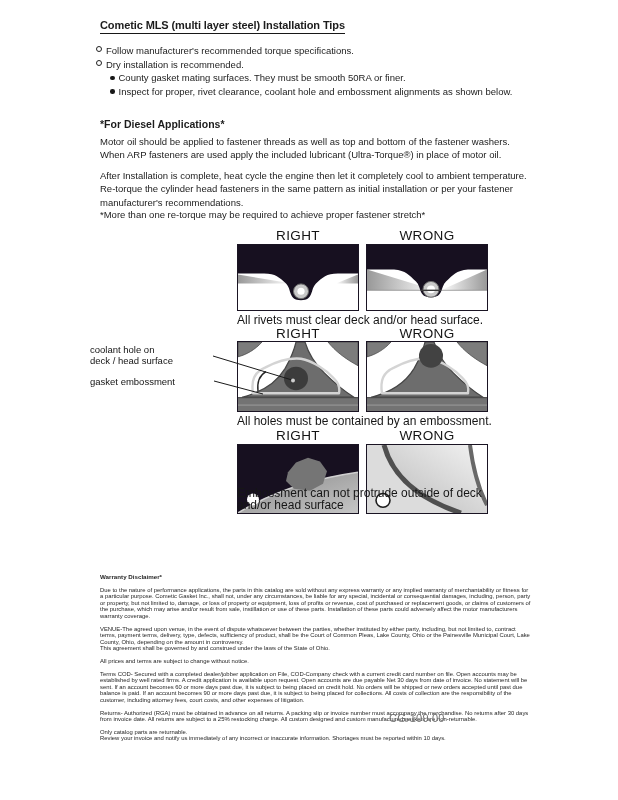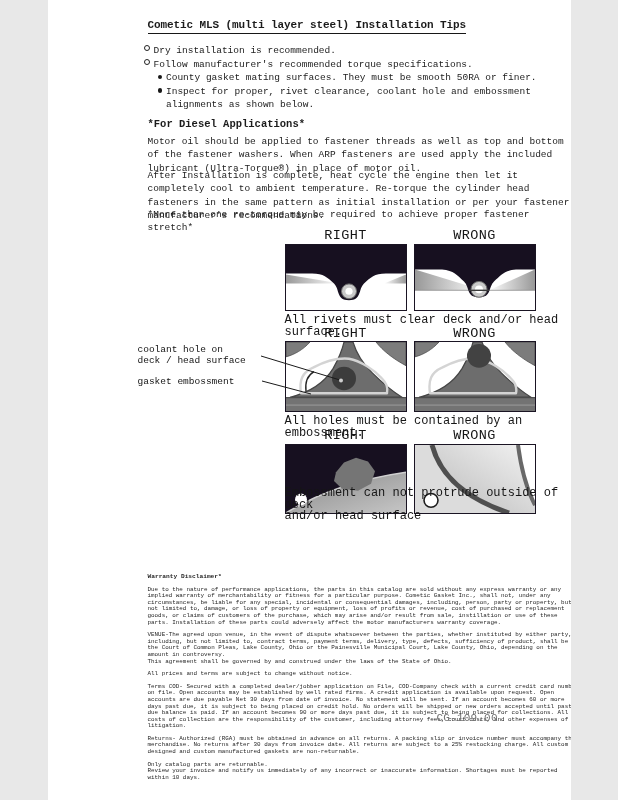--- a/index.html
+++ b/index.html
@@ -1,18 +1,18 @@
 <!DOCTYPE html>
 <html><head>
 <meta charset="utf-8">
 <style>
   html,body{margin:0;padding:0;background:#e8e8e8;}
   .page{
-    position:relative;width:523px;height:800px;background:#ffffff;
-    font-family:Liberation Mono, monospace;color:#1c1c1c;
+    position:relative;width:618px;height:800px;background:#ffffff;
+    font-family:Liberation Sans, sans-serif;color:#1c1c1c;
     overflow:hidden;margin:0 auto;
   }
   .abs{position:absolute;}
   .doc-title{
     left:100px;top:19px;font-size:11px;font-weight:bold;letter-spacing:-0.1px;
     border-bottom:1.6px solid #171717;padding-bottom:2px;white-space:nowrap;
   }
   .bullets{left:96px;top:44px;width:445px;font-size:9.5px;line-height:13.5px;}
   .bullet-row{display:flex;align-items:baseline;}
   .bullet-row.sub{padding-left:14px;}
@@ -64,25 +64,25 @@
           <stop offset="1" stop-color="#b9b9b9"></stop>
       </linearGradient>
     </defs>
   </svg>
 
   <div class="abs doc-title">Cometic MLS (multi layer steel) Installation Tips</div>
 
   <div class="abs bullets">
     <div class="bullet-row">
       <span class="b-circ"></span>
-      <span>Dry installation is recommended.</span>
+      <span>Follow manufacturer's recommended torque specifications.</span>
     </div>
     <div class="bullet-row">
       <span class="b-circ"></span>
-      <span>Follow manufacturer's recommended torque specifications.</span>
+      <span>Dry installation is recommended.</span>
     </div>
     <div class="bullet-row sub">
       <span class="b-dot"></span>
       <span>County gasket mating surfaces.  They must be smooth 50RA or finer.</span>
     </div>
     <div class="bullet-row sub">
       <span class="b-dot"></span>
       <span>Inspect for proper, rivet clearance, coolant hole and embossment alignments as shown below.</span>
     </div>
   </div>

